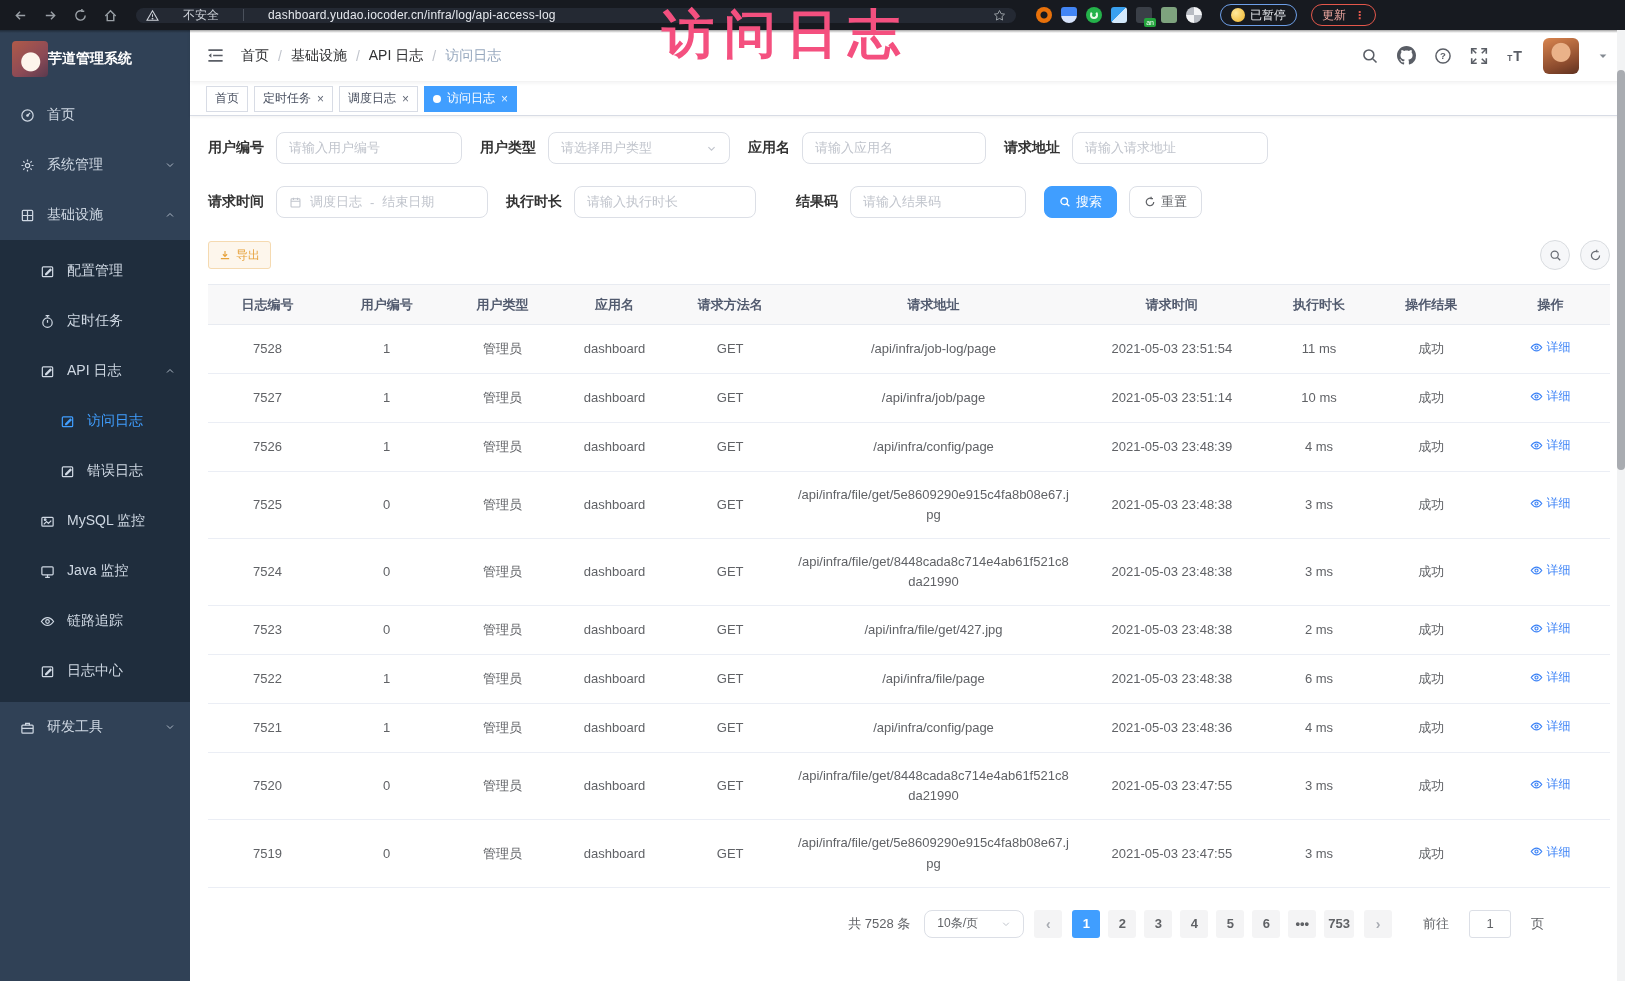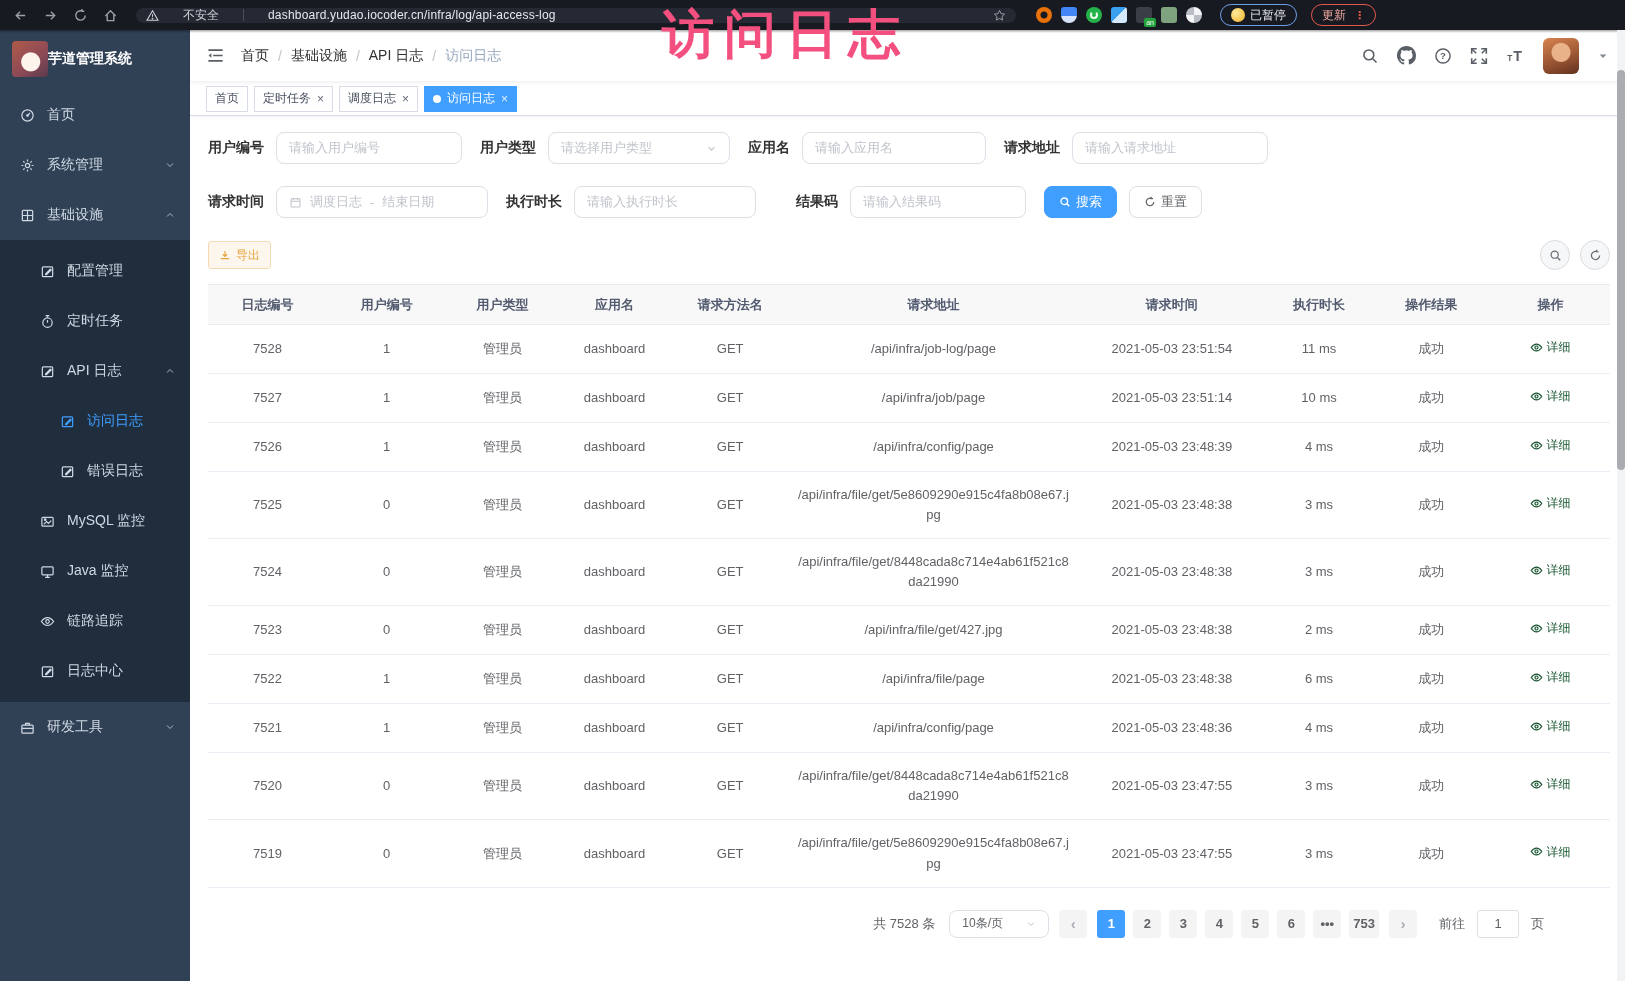--- a/index.html
+++ b/index.html
@@ -91,31 +91,31 @@
   .btn.primary { background:#409eff; border-color:#409eff; color:#fff; }
   .btn.warn-plain { height:28px; background:#fdf6ec; border-color:#f5dab1; color:#e6a23c; font-size:12px; padding:0 10px; border-radius:3px; }
   .toolbar { display:flex; align-items:center; margin-bottom:14px; }
   .tool-right { margin-left:auto; display:flex; gap:10px; }
   .cbtn { width:30px; height:30px; border-radius:50%; border:1px solid #d9dce0; background:#f6f7f9; color:#676b72; display:flex; align-items:center; justify-content:center; cursor:pointer; }
 
   
   table { width:100%; border-collapse:collapse; table-layout:fixed; }
   thead th { background:#f8f8f9; color:#515a6e; font-size:13px; font-weight:700; height:40px; border-top:1px solid #e8ebf1; border-bottom:1px solid #e8ebf1; text-align:center; padding:0 4px; }
   tbody td { color:#606266; font-size:13px; text-align:center; padding:13px 6px; border-bottom:1px solid #ebeef5; line-height:1.55; word-break:break-all; }
-  .link { color:#14532d; font-size:12px; display:inline-flex; align-items:center; gap:3px; cursor:pointer; white-space:nowrap; }
+  .link { color:#3b82f6; font-size:12px; display:inline-flex; align-items:center; gap:3px; cursor:pointer; white-space:nowrap; }
 
   
   .pager { display:flex; align-items:center; justify-content:flex-end; gap:10px; margin:22px 66px 0 0; color:#606266; font-size:13px; }
   .pg-total { margin-right:4px; }
   .pg-size { width:100px; height:28px; font-size:12px; color:#606266; }
   .pg-btn { min-width:28px; height:28px; padding:0 4px; background:#f4f4f5; border-radius:3px; display:inline-flex; align-items:center; justify-content:center; color:#606266; font-size:13px; font-weight:700; cursor:pointer; }
   .pg-btn.arrow { color:#a8abb2; font-size:14px; }
   .pg-btn.active { background:#409eff; color:#fff; }
   .pg-pages { display:flex; gap:8px; align-items:center; }
-  .pg-goto { display:flex; align-items:center; gap:12px; margin-left:12px;justify-content:center; }
+  .pg-goto { display:flex; align-items:center; gap:20px; margin-left:21px;justify-content:center; }
   .pg-goto .gin { width:42px; height:28px; border:1px solid #dcdfe6; border-radius:3px; text-align:center; font-size:13px; color:#606266; outline:none; font-family:inherit; }
 
   
   .watermark { position:absolute; left:662px; top:0px; font-size:52px; font-weight:800; color:#f4507f; letter-spacing:10px; z-index:60; pointer-events:none; white-space:nowrap; }
   .vscroll { position:absolute; right:0; top:30px; bottom:0; width:8px; background:#f2f3f4; z-index:20; }
   .vthumb { position:absolute; top:40px; height:400px; width:8px; background:#a9acb1; border-radius:4px; }
 </style>
 </head>
 <body>
 

